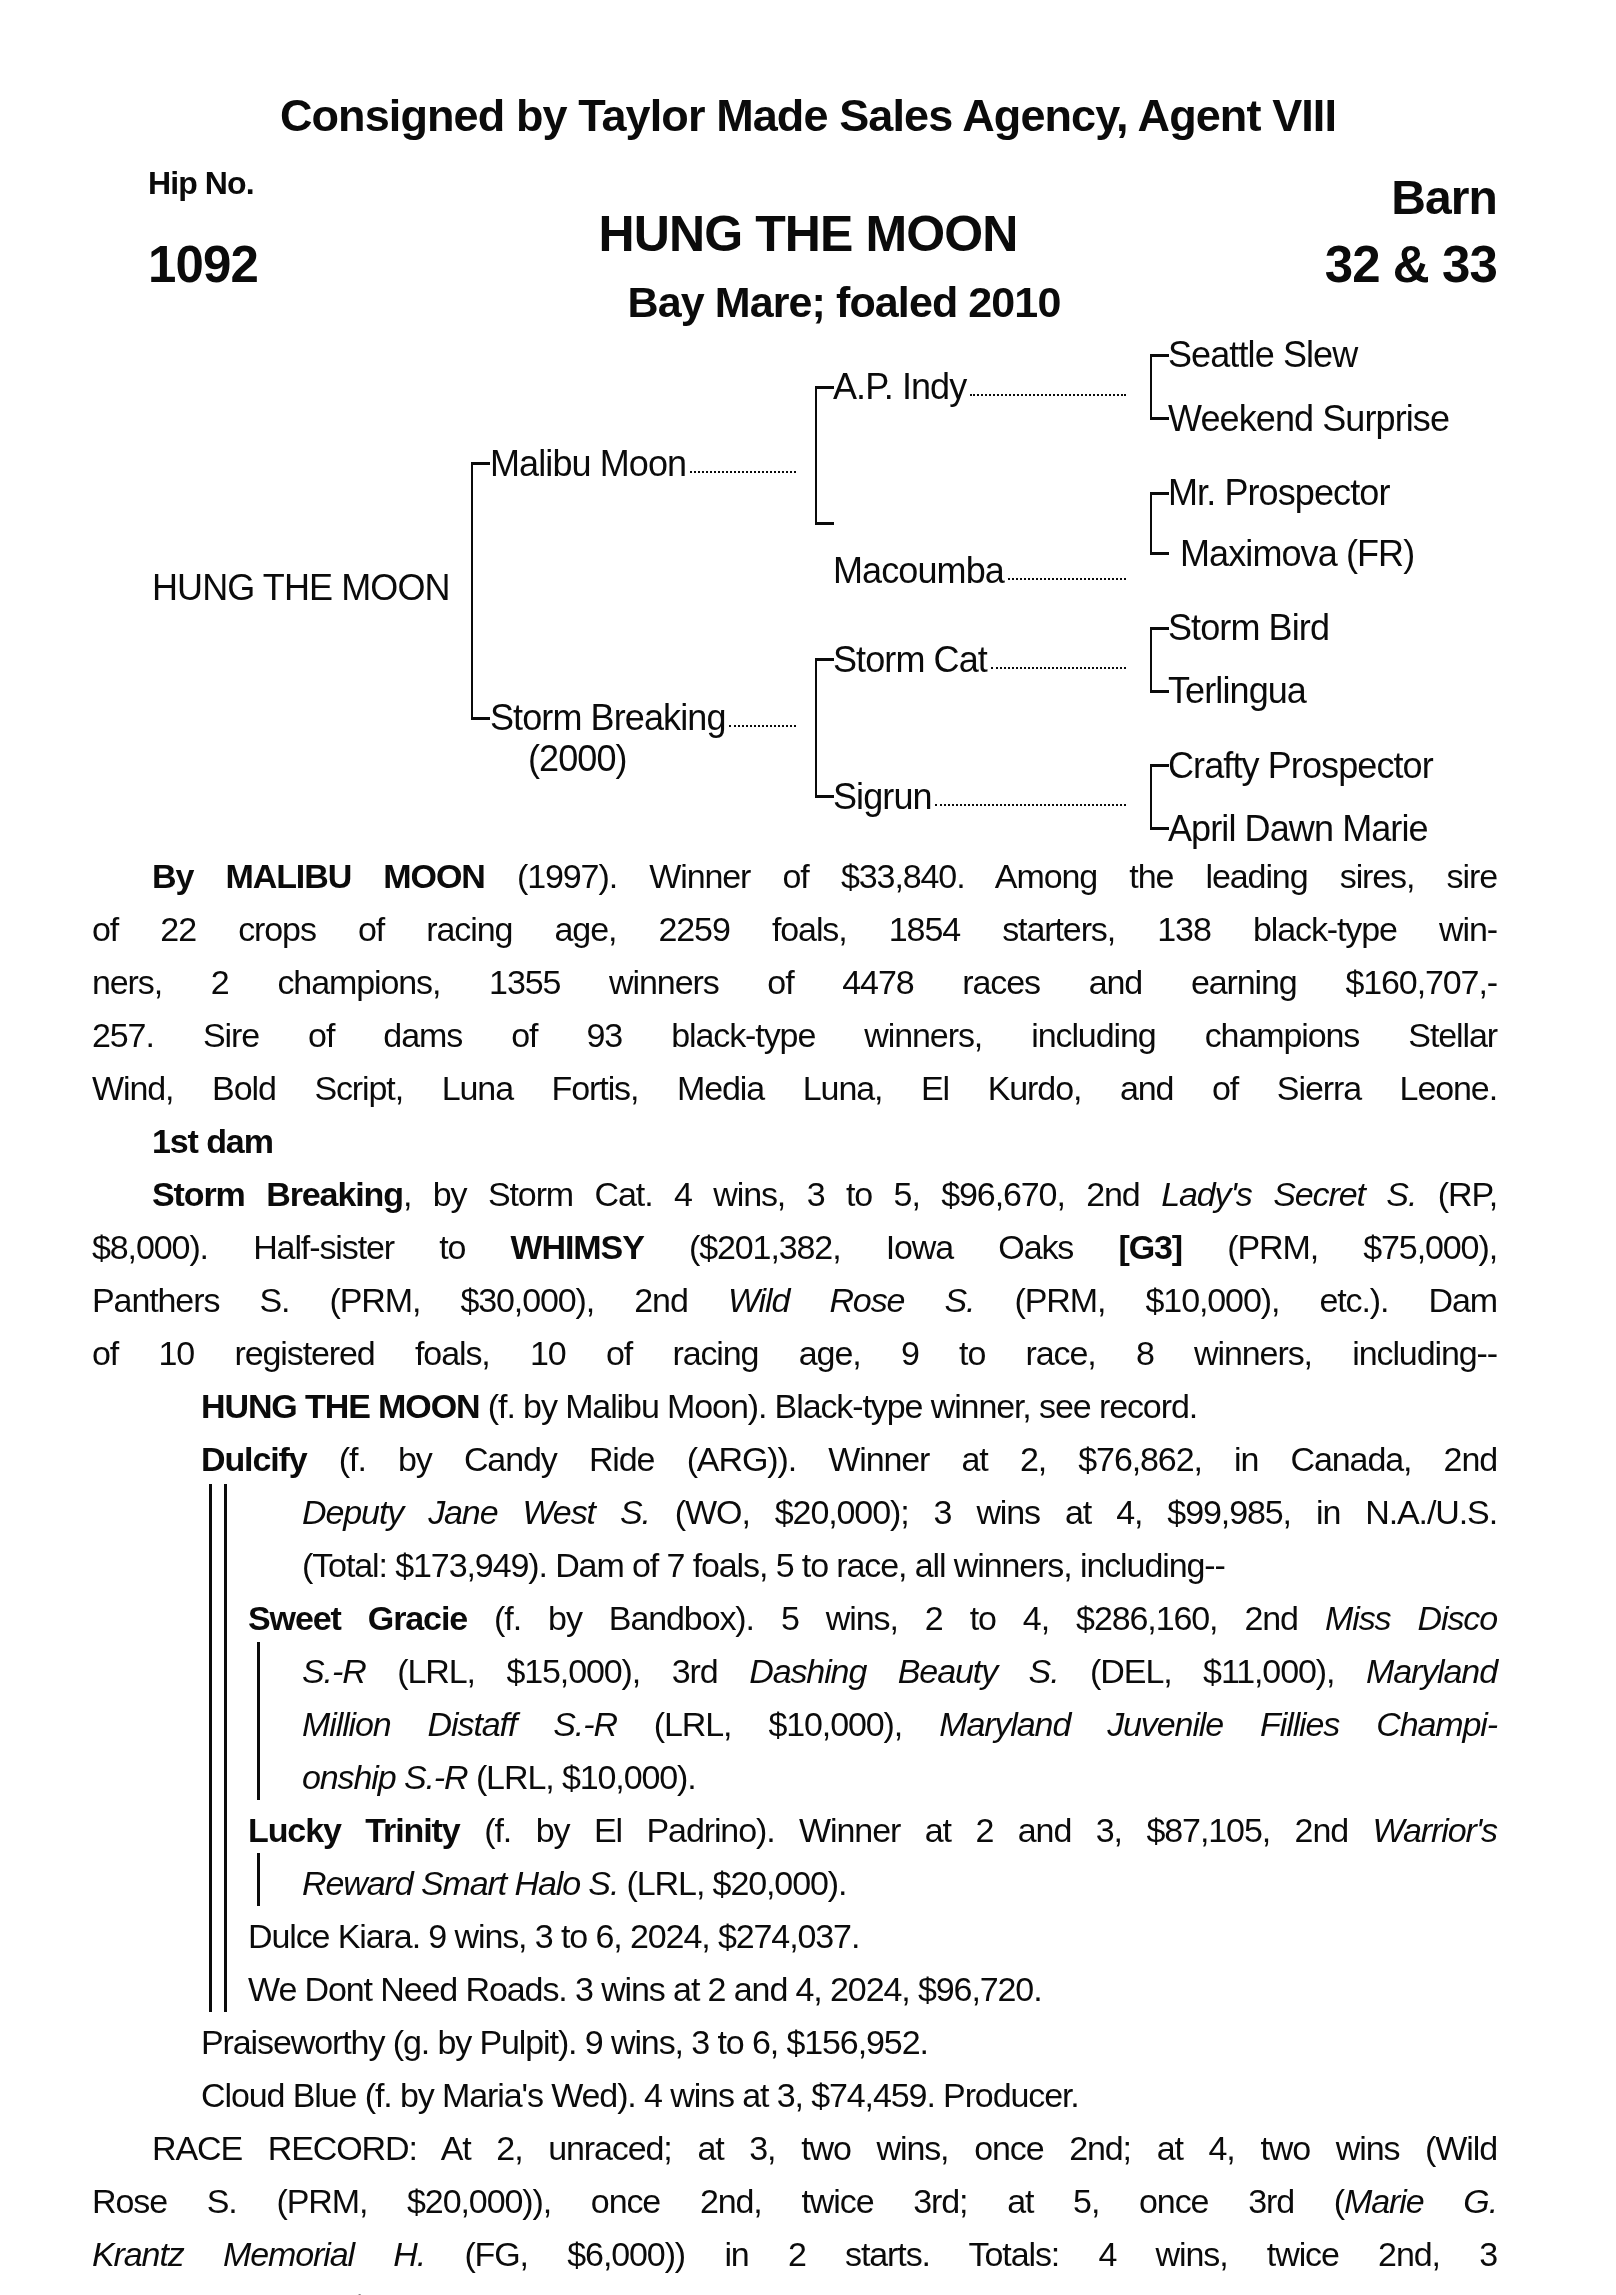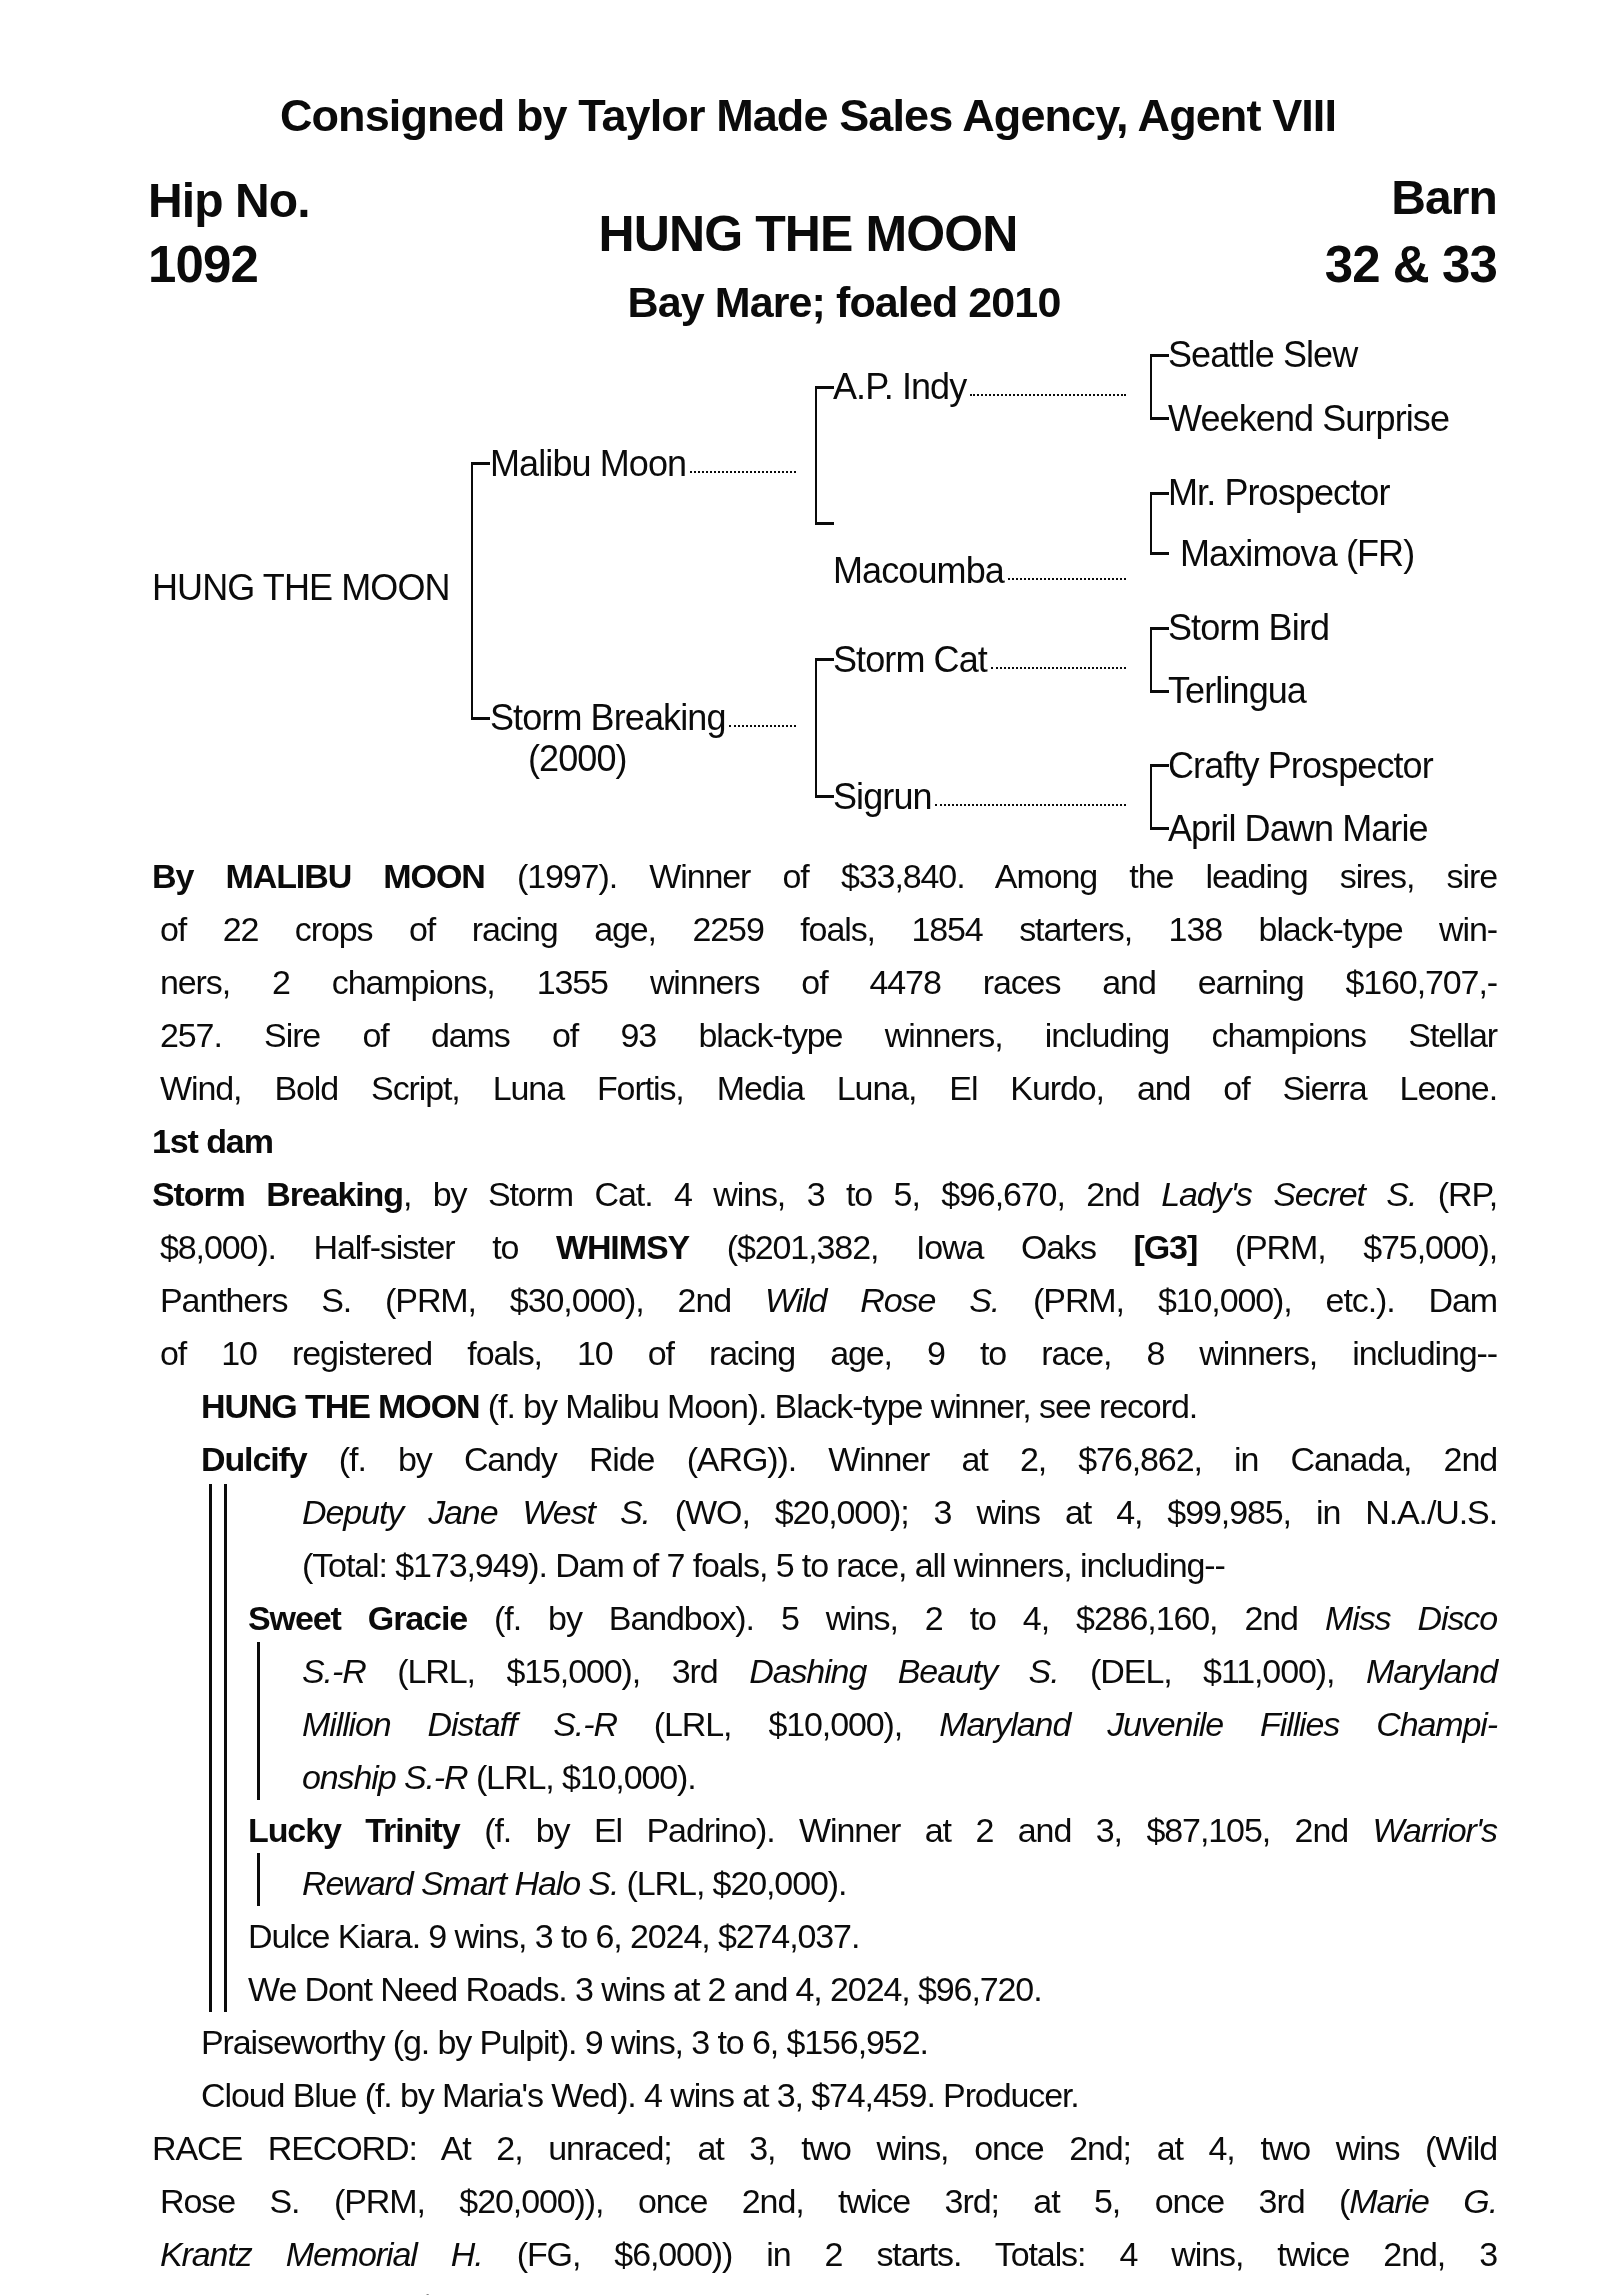--- a/index.html
+++ b/index.html
@@ -11,21 +11,21 @@
     font-family:"Liberation Sans","DejaVu Sans",sans-serif;
     color:#0b0b0b;
     overflow:hidden;
   }
   
   .consignor{
     position:absolute; top:88px; left:0; width:100%;
     text-align:center; font-weight:bold; font-size:45px; line-height:55px;
     letter-spacing:-0.9px;
   }
-  .hip-label{position:absolute; left:148px; top:172px; font-weight:bold; font-size:48px; line-height:57px; letter-spacing:-0.9px;}
+  .hip-label{position:absolute; left:148px; top:155px; font-weight:bold; font-size:32px; line-height:57px; letter-spacing:-0.9px;}
   .hip-number{position:absolute; left:148px; top:235px; font-weight:bold; font-size:51px; line-height:60px; letter-spacing:-0.9px;}
   .barn-label{position:absolute; right:119px; top:169px; font-weight:bold; font-size:48px; line-height:57px; letter-spacing:-0.9px; text-align:right;}
   .barn-number{position:absolute; right:119px; top:235px; font-weight:bold; font-size:51px; line-height:60px; letter-spacing:-0.9px; text-align:left;}
   .horse-name{
     position:absolute; top:204px; left:0; width:100%;
     text-align:center; font-weight:bold; font-size:50px; line-height:60px; letter-spacing:-0.9px;
   }
   .horse-desc{
     position:absolute; top:275px; left:0; width:100%;
     text-align:center; font-weight:bold; font-size:43px; line-height:55px; letter-spacing:-0.9px;padding-left:36px;
@@ -43,21 +43,21 @@
   .brk{position:absolute; border-left:2.8px solid #0b0b0b;}
   .brk::before{content:""; position:absolute; left:0; top:0; width:17.4px; height:2.8px; background:#0b0b0b;}
   .brk::after{content:""; position:absolute; left:0; bottom:0; width:17.4px; height:2.8px; background:#0b0b0b;}
   
   #bodytext{position:absolute; top:850px; left:0; width:1616px;}
   .line{
     height:53px; line-height:53px; font-size:34px; letter-spacing:-1.1px;
     padding-right:119px; white-space:nowrap; overflow:visible;
   }
   .ind-l0{padding-left:152px;}
-  .ind-c0{padding-left:120px;margin-left:40px;}
+  .ind-c0{padding-left:92px;}
   .ind-l1{padding-left:201px;}
   .ind-l2{padding-left:248px;}
   .ind-cd{padding-left:302px;}
   .just{text-align:justify; text-align-last:justify;}
   .line b{font-weight:bold;}
   .line i{font-style:italic;}
   
   .vrule{position:absolute; width:2.8px; background:#0b0b0b;}
 </style>
 </head>

